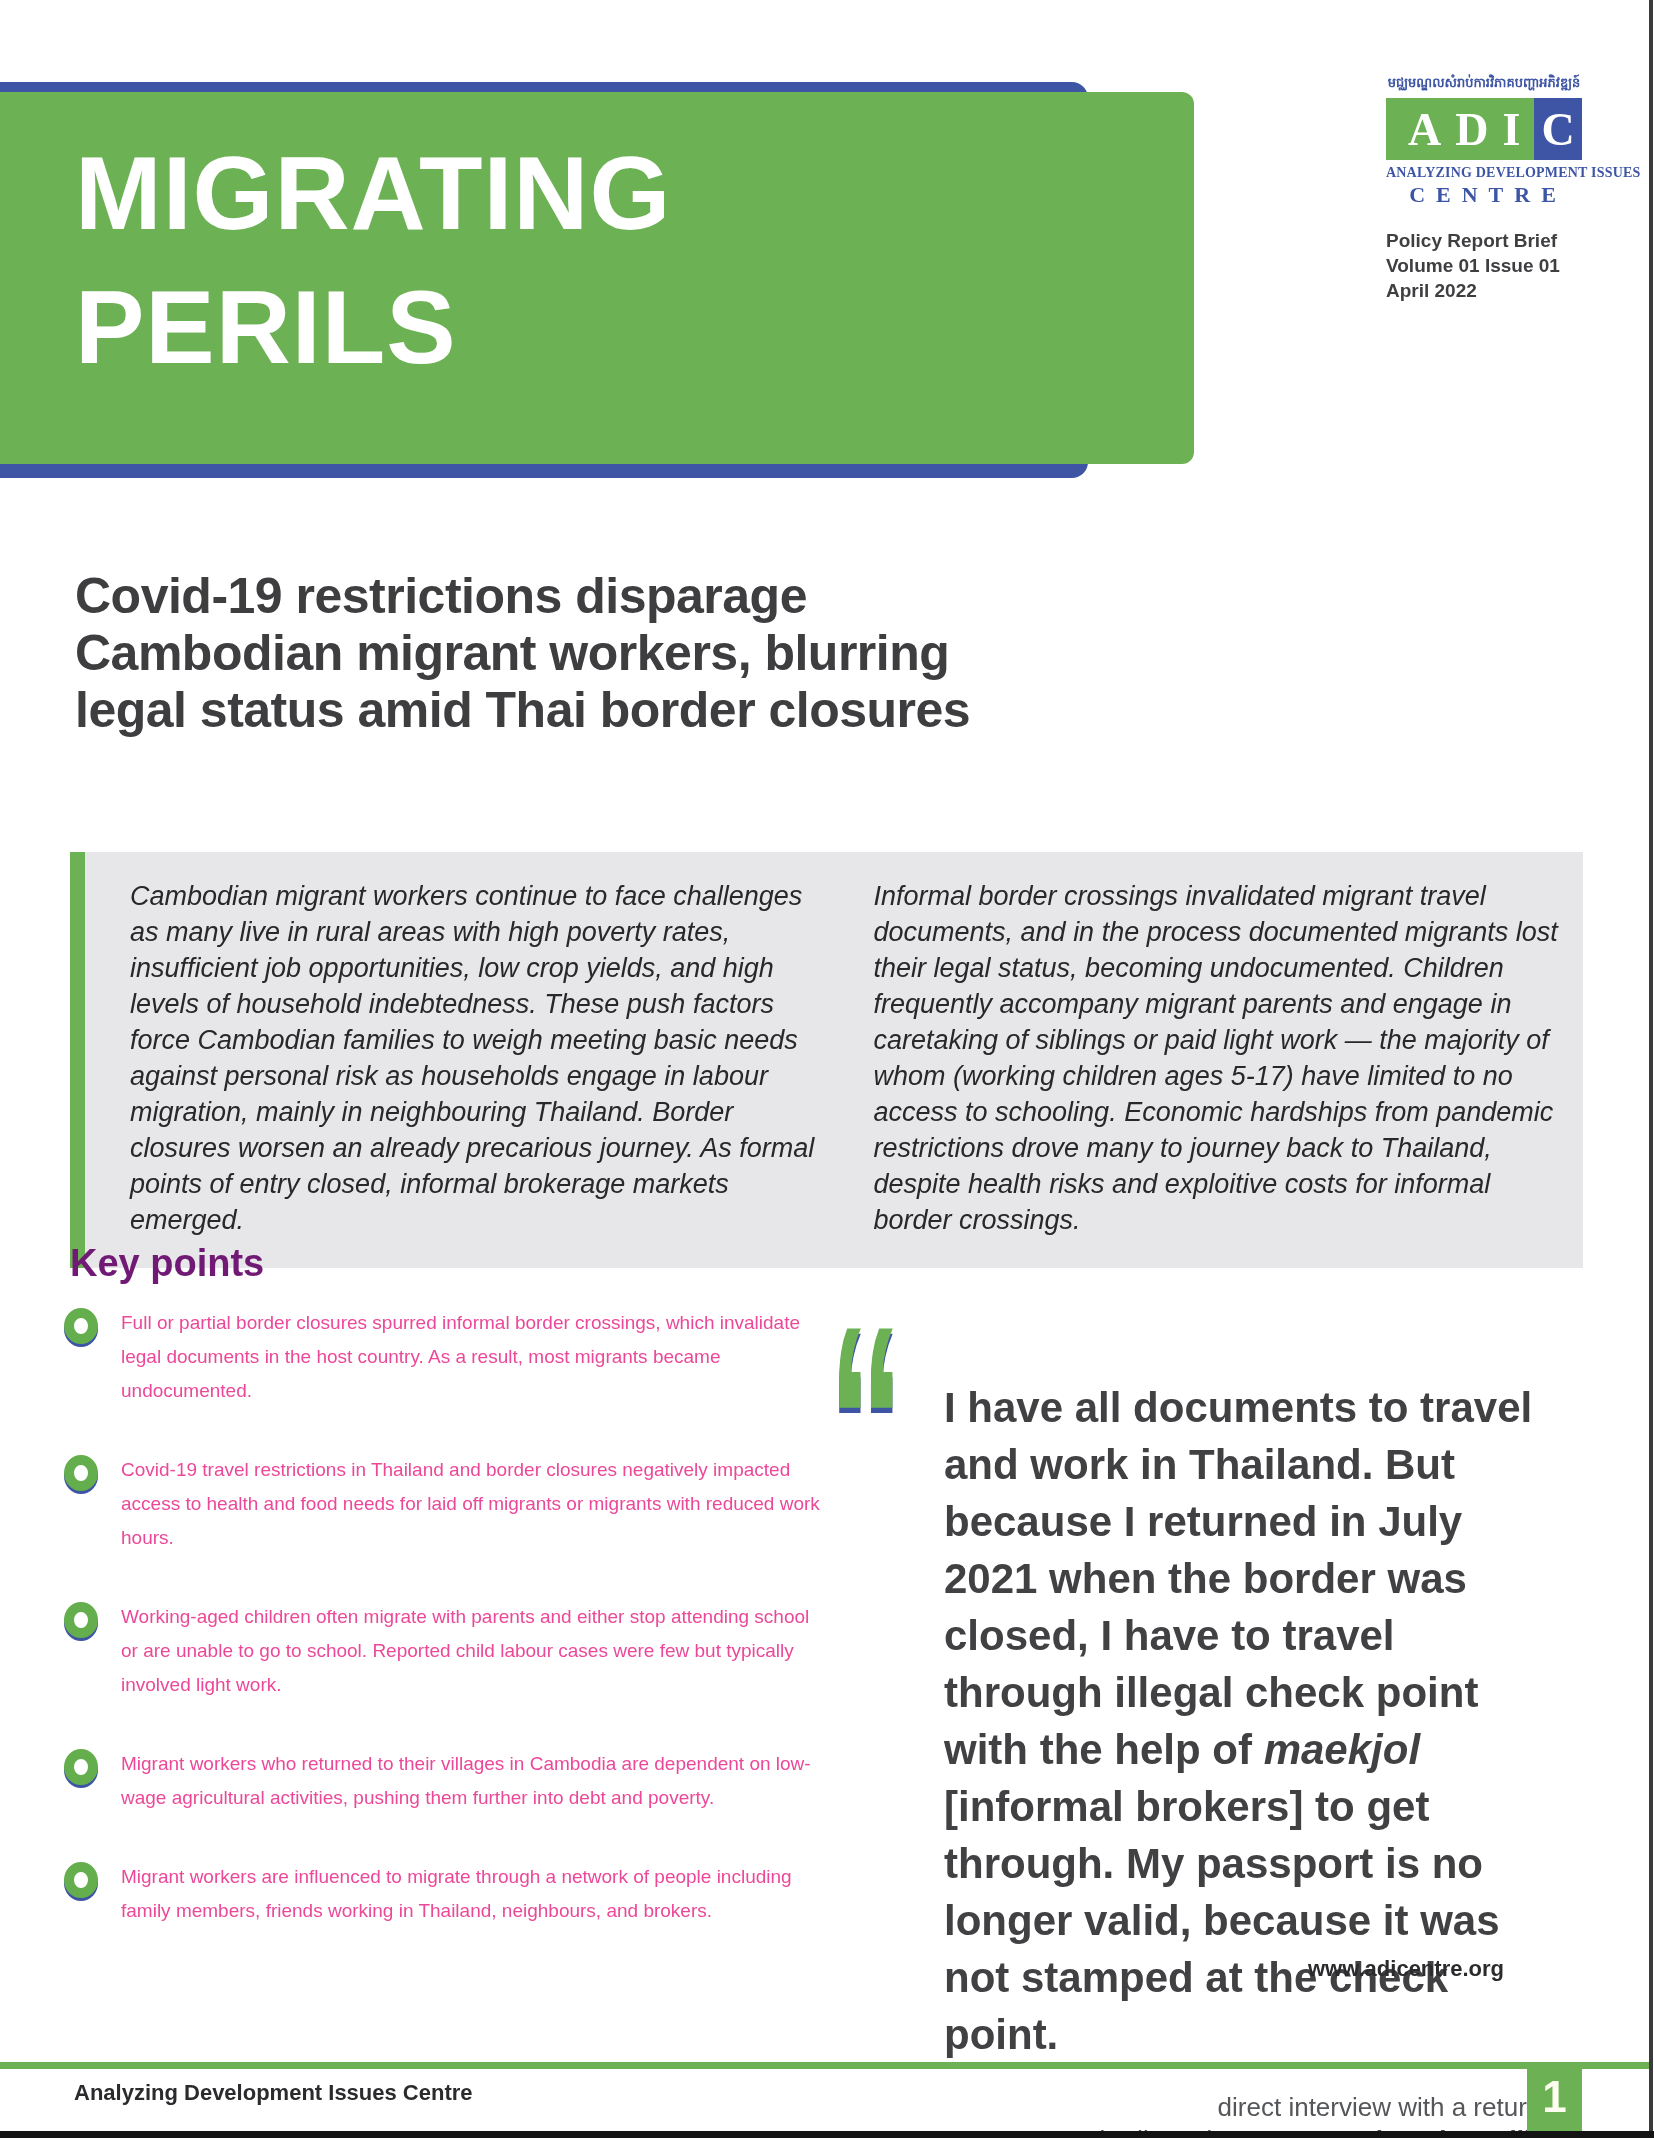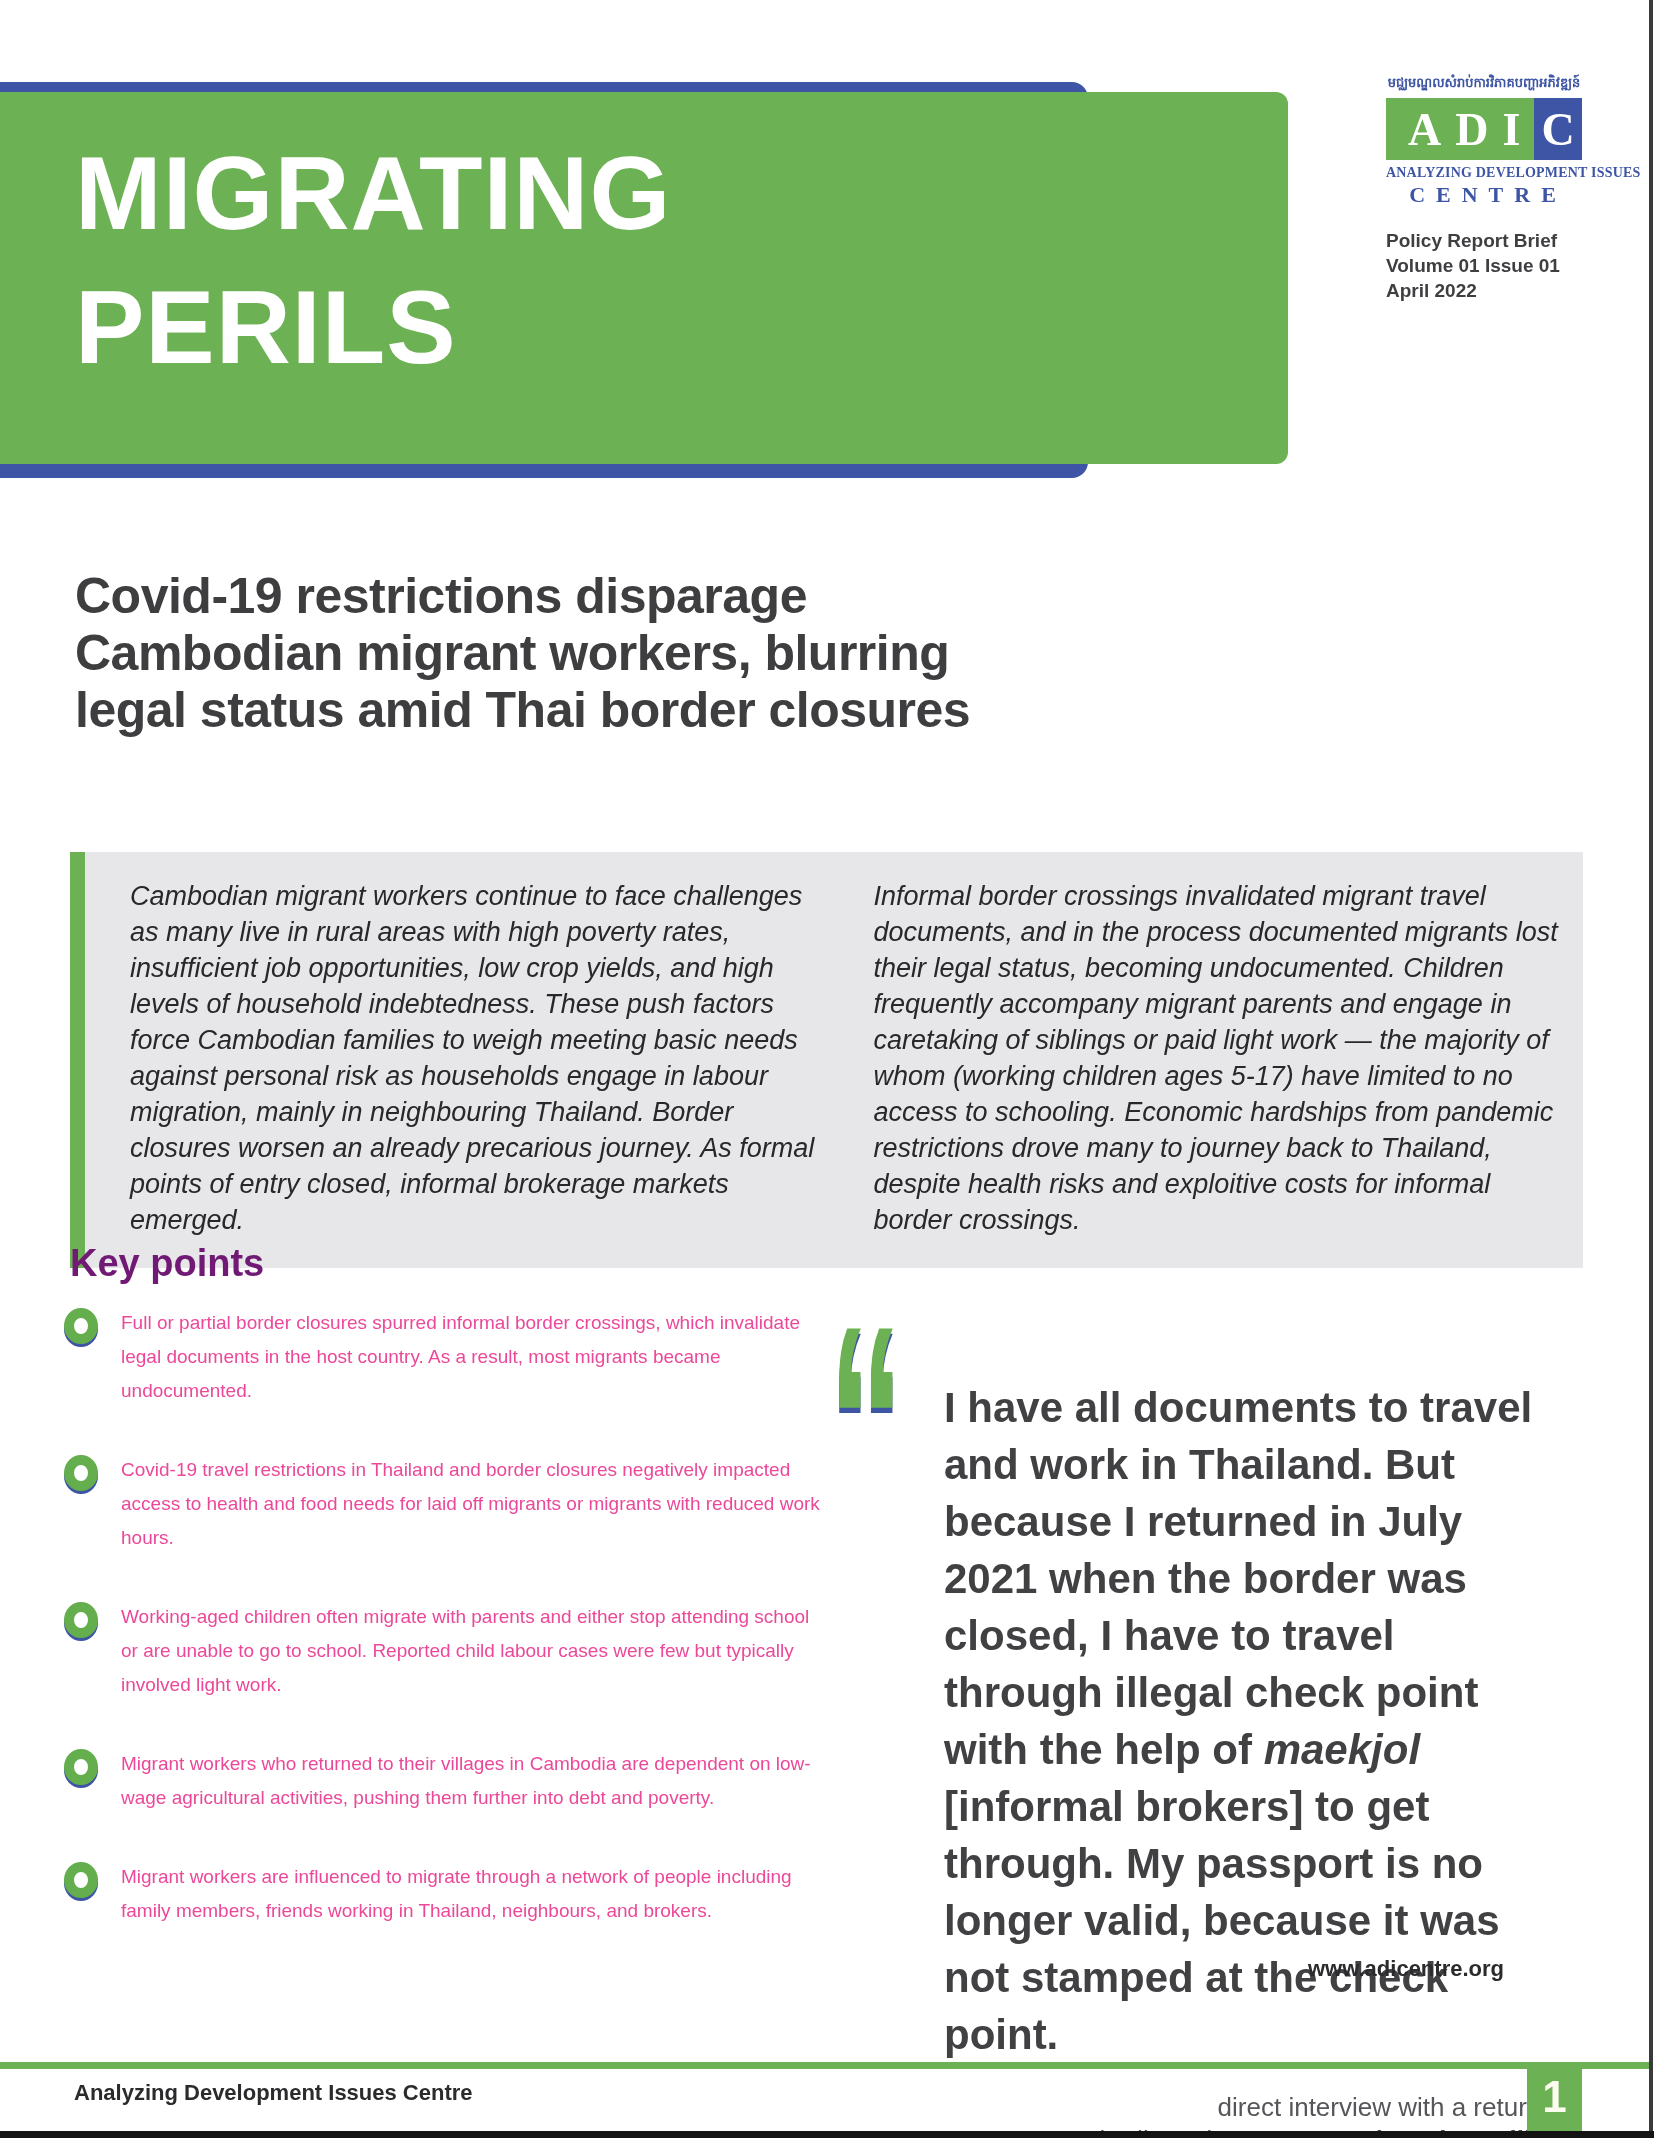--- a/index.html
+++ b/index.html
@@ -11,21 +11,21 @@
   
   .edge-right { position:absolute; top:0; right:1px; width:4px; height:100%; background:#3a3a3a; }
   .edge-bottom { position:absolute; left:0; bottom:0; width:100%; height:7px; background:#141414; }
 
   
   .banner-outer {
     position:absolute; left:0; top:82px; width:1088px; height:396px;
     background:#3d55a4; border-radius:0 16px 16px 0;
   }
   .banner-inner {
-    position:absolute; left:0; top:10px; width:1288px; height:372px;
+    position:absolute; left:0; top:10px; width:1194px; height:372px;
     background:#6cb154; border-radius:0 12px 12px 0;
   }
   .banner-title {
     margin:0; padding:34px 0 0 75px;
     font-size:104px; line-height:134px; font-weight:bold; letter-spacing:1px;
     color:#ffffff; white-space:pre-line;
   }
 
   
   .logo-block { position:absolute; left:1386px; top:72px; width:196px; }

